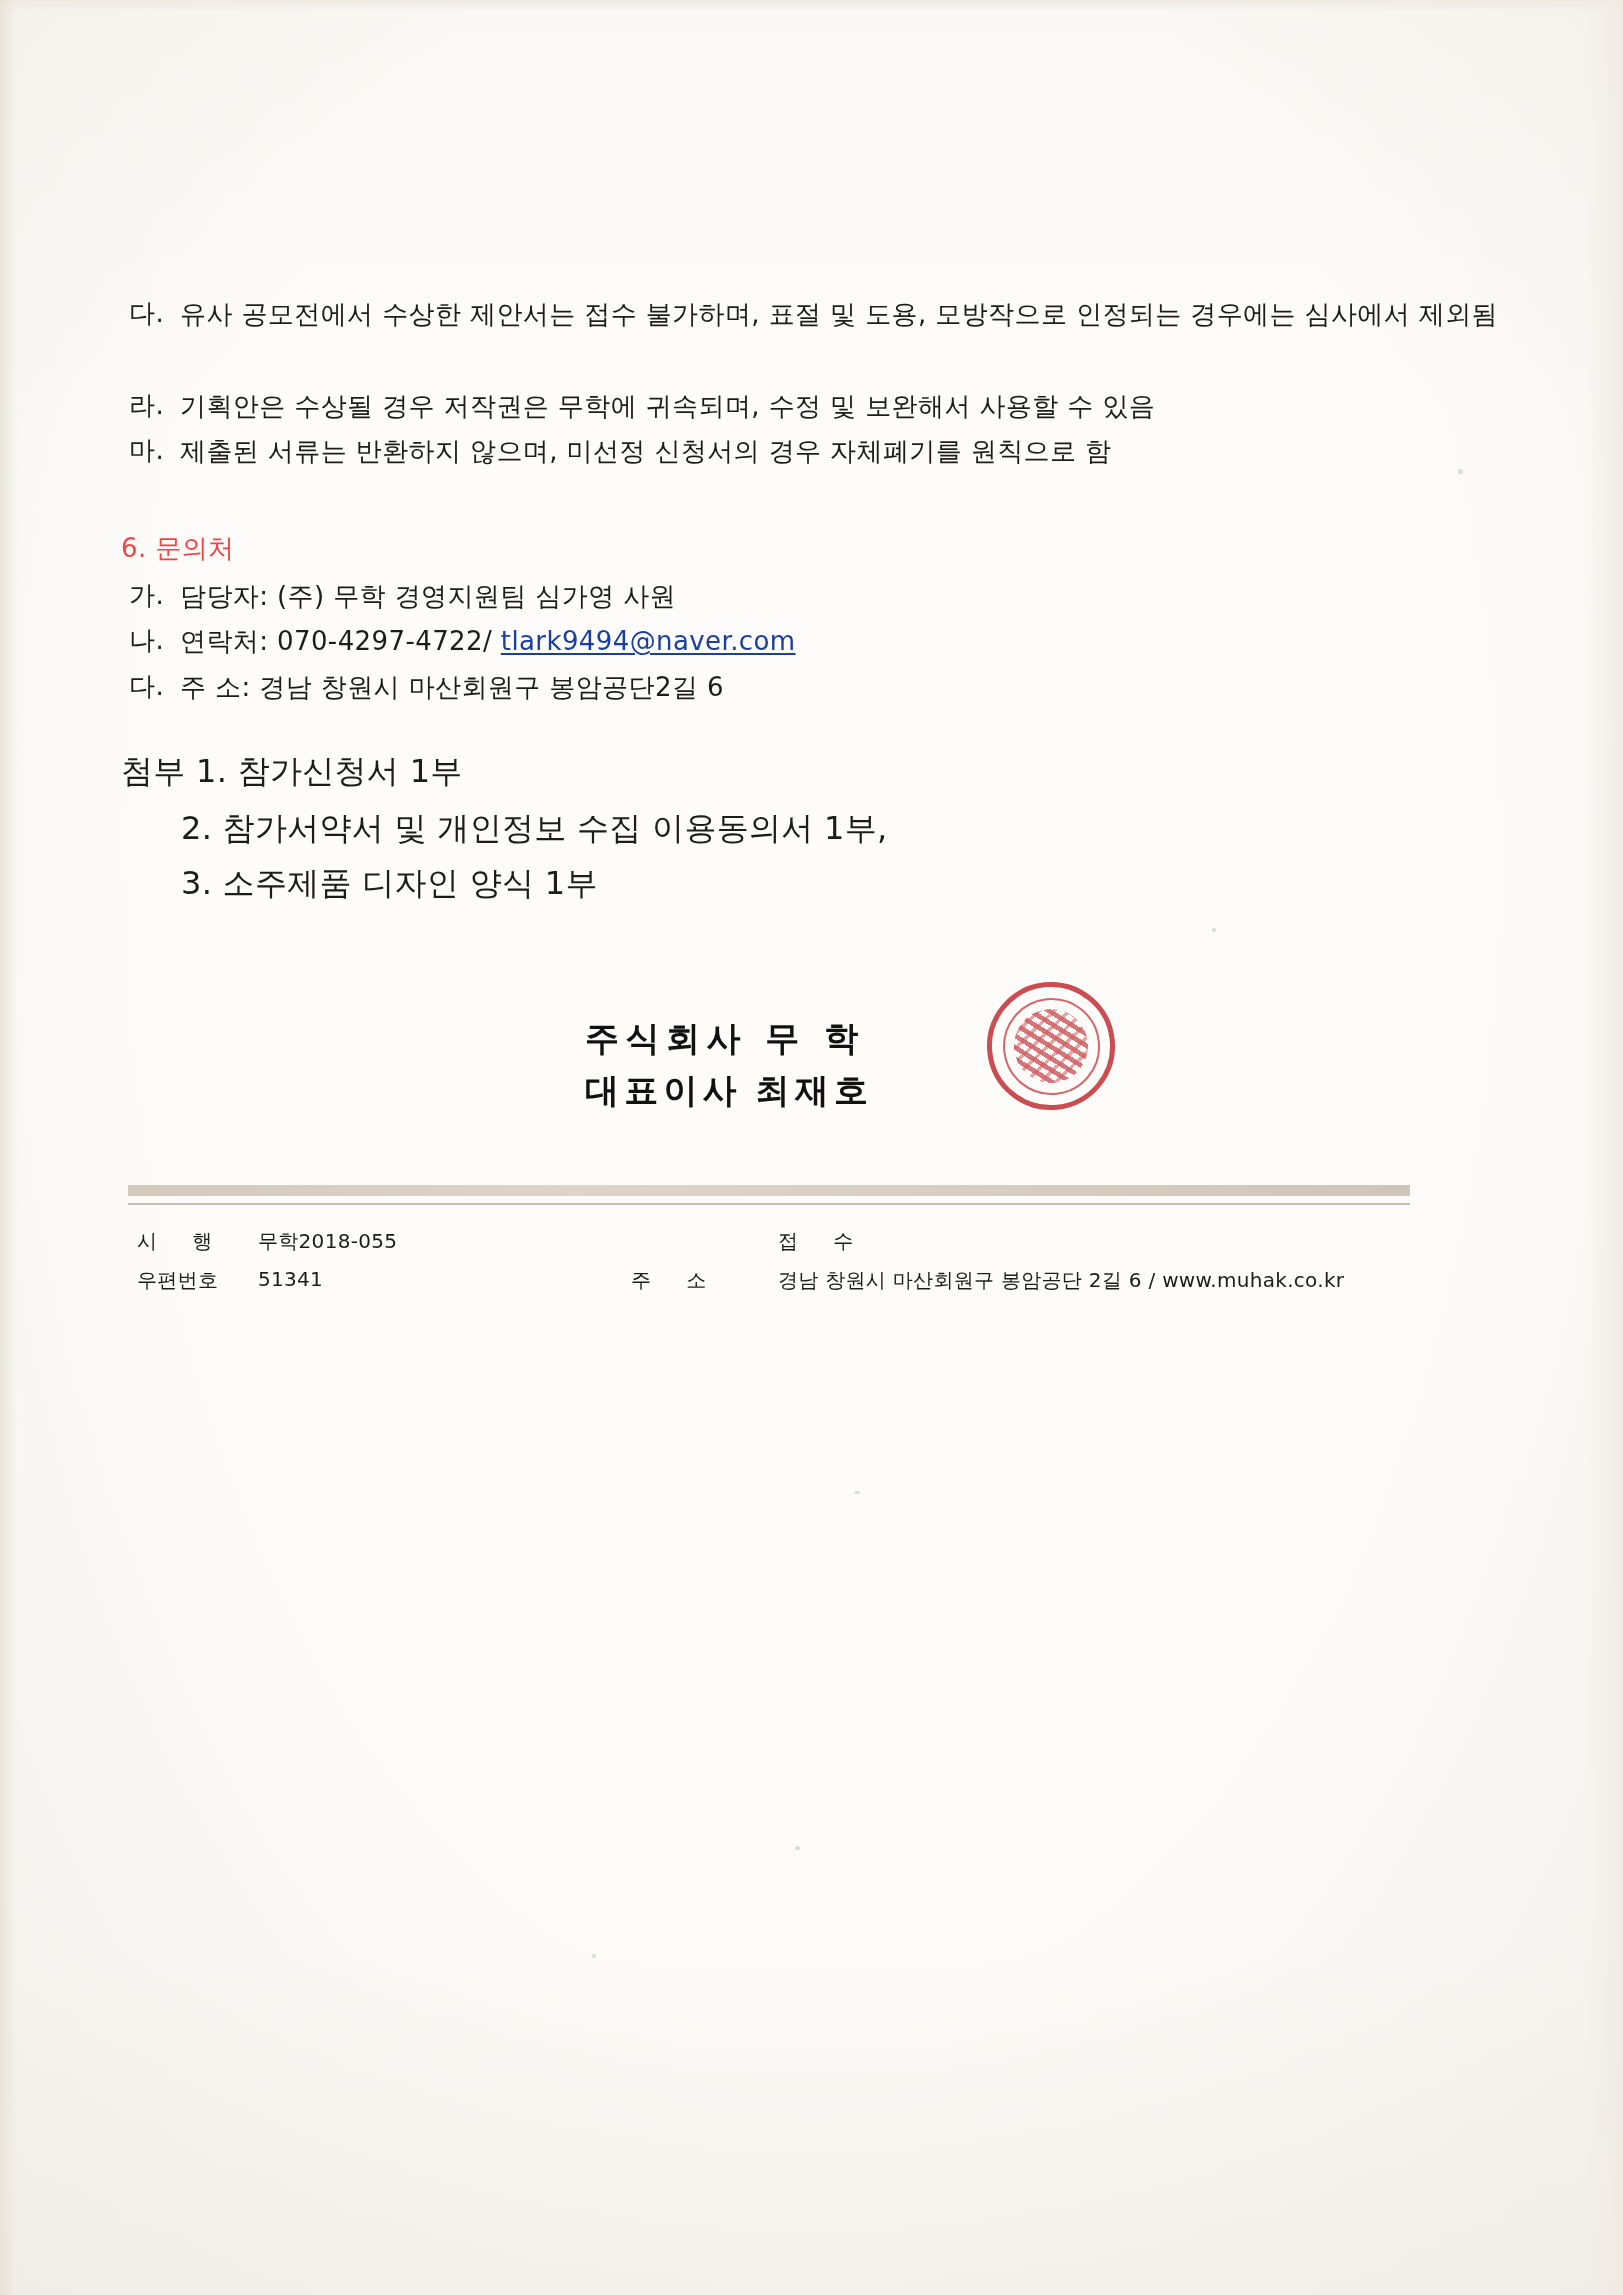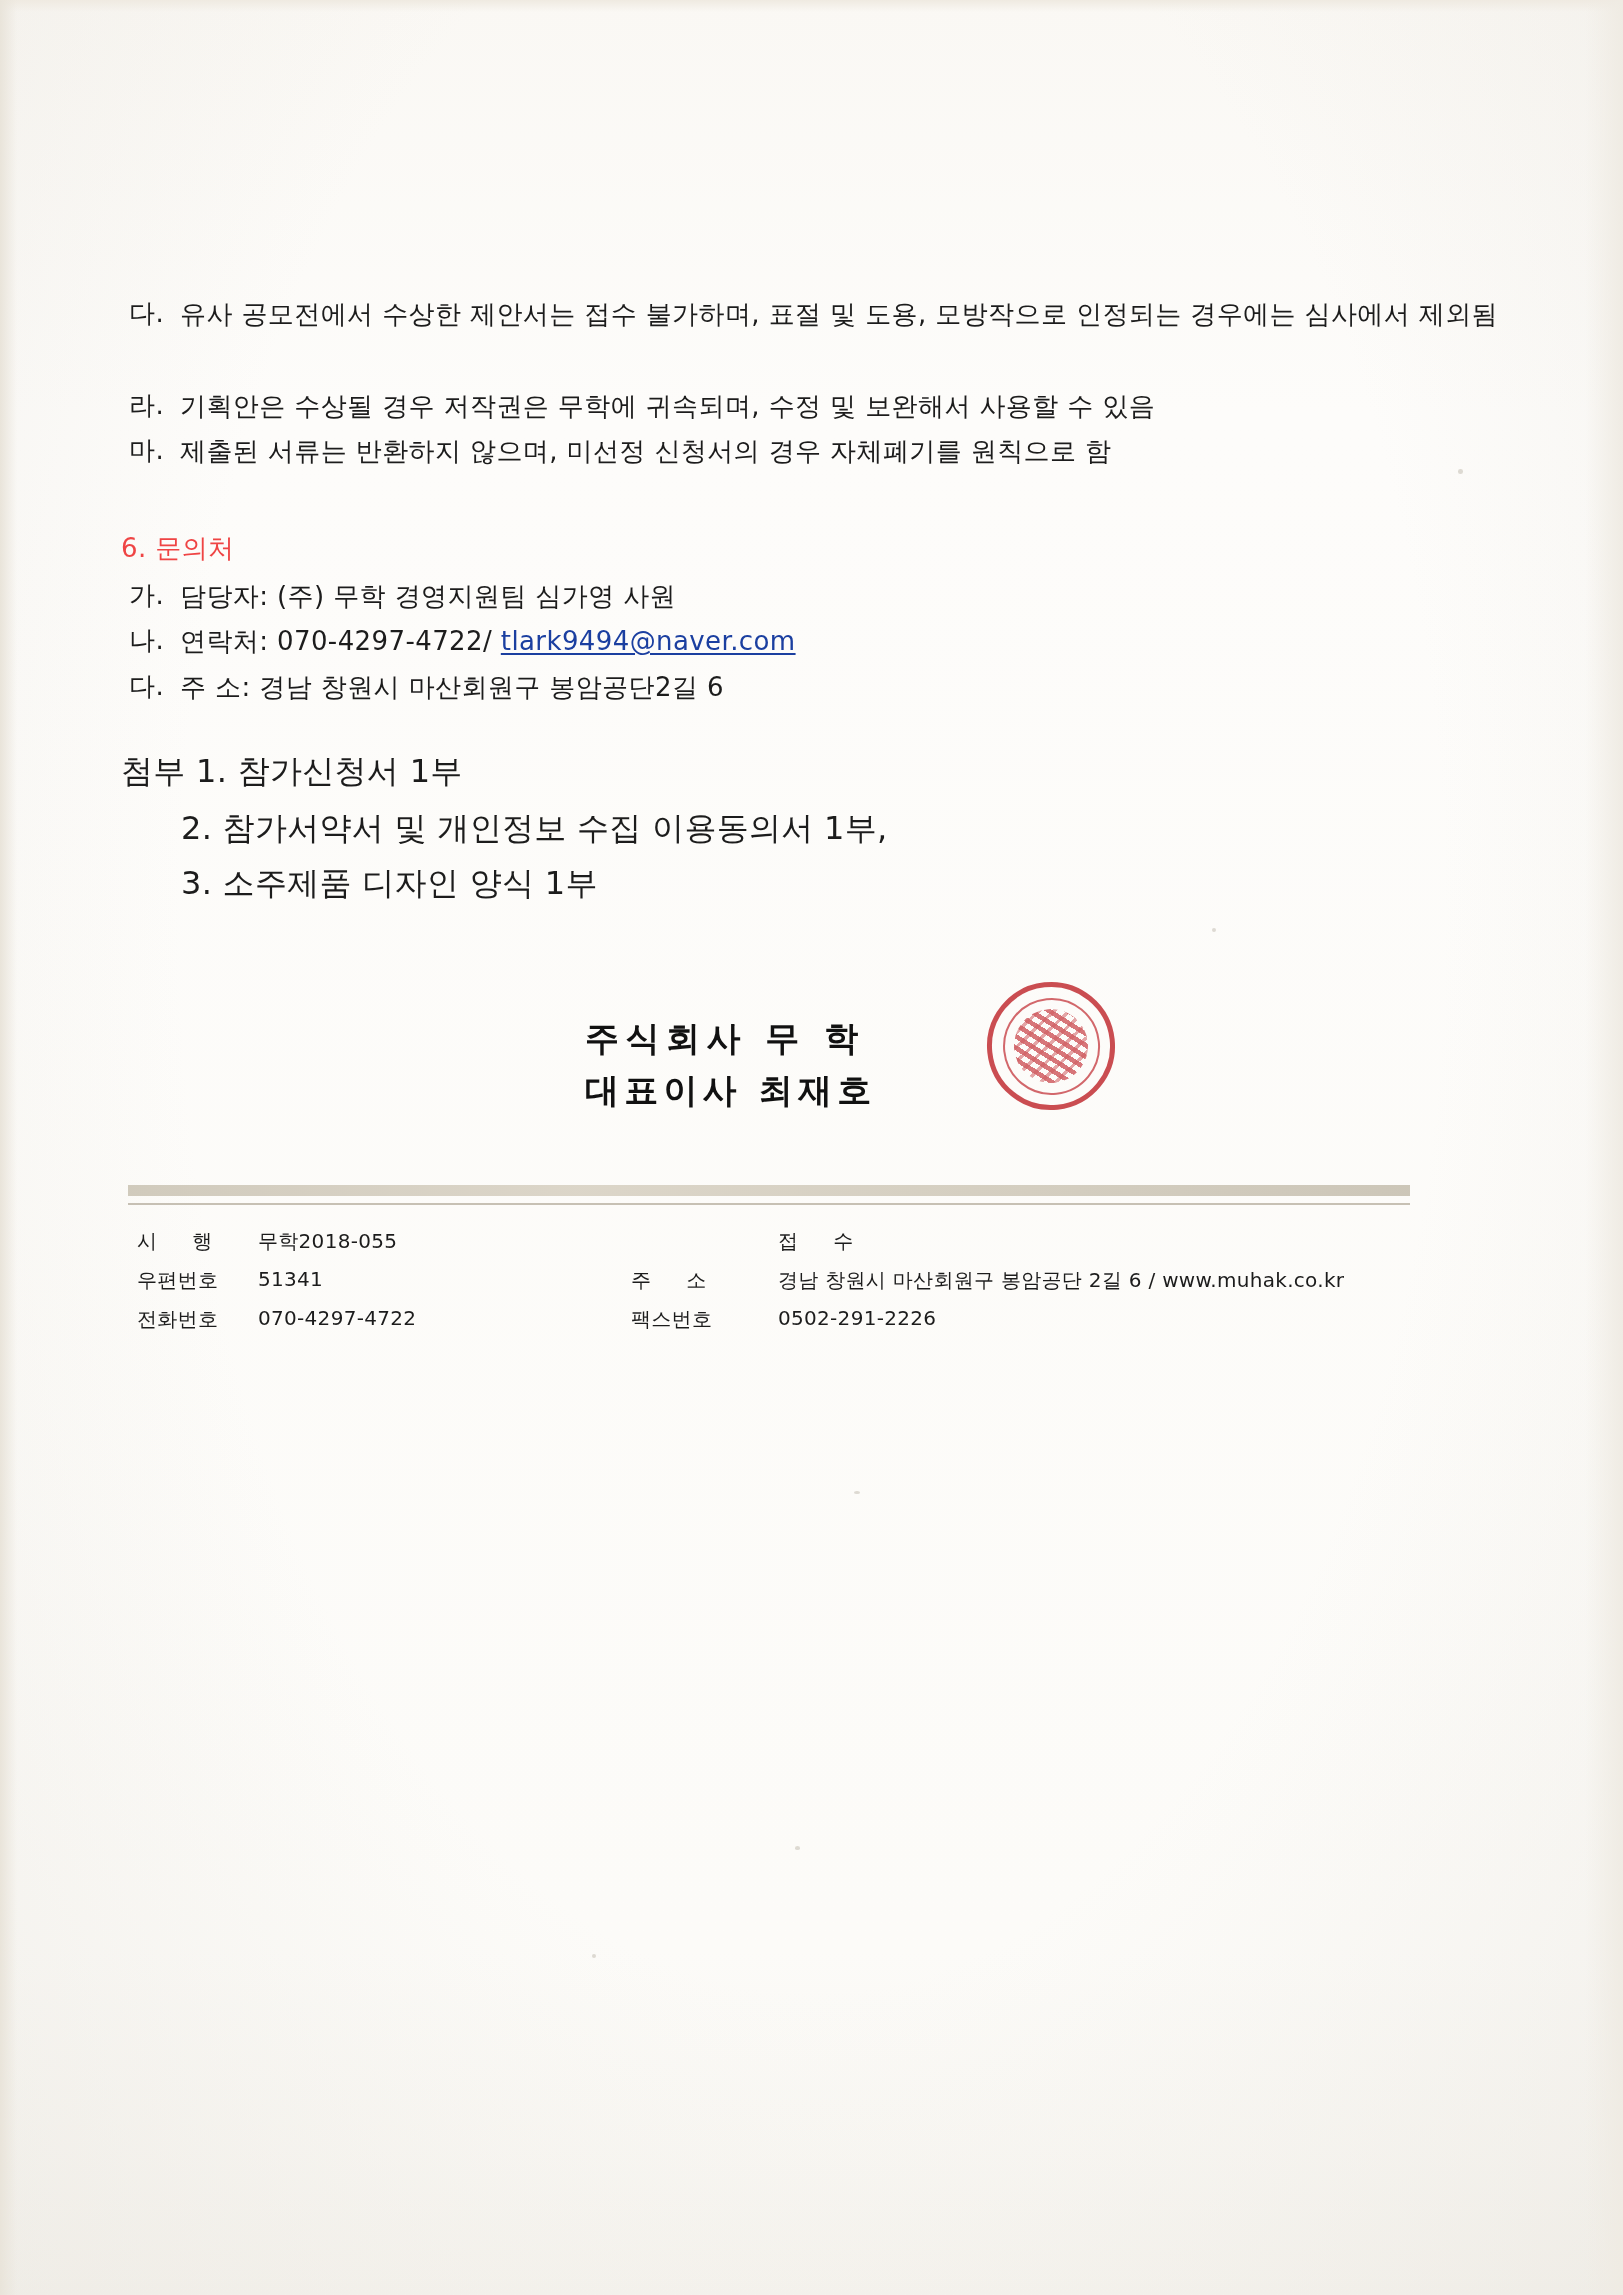--- a/index.html
+++ b/index.html
@@ -236,21 +236,21 @@
         <span>주   소:</span>
         <span>경남 창원시 마산회원구 봉암공단2길 6</span>
       </span>
     </div>
 
     <div class="body-text abs" style="left:121px; top:755px;">첨부 1. 참가신청서 1부</div>
     <div class="body-text abs" style="left:181px; top:812px;">2. 참가서약서 및 개인정보 수집 이용동의서 1부,</div>
     <div class="body-text abs" style="left:181px; top:867px;">3. 소주제품 디자인 양식 1부</div>
 
     <div class="sig" style="left:585px; top:1016px;">주식회사  무    학</div>
-    <div class="sig sig-line2" style="left:585px; top:1068px;">대표이사  최재호</div>
+    <div class="sig sig-line2" style="left:585px; top:1068px;font-family:Liberation Serif, serif;">대표이사  최재호</div>
 
     <div class="seal" style="left:987px; top:982px;">
       <div class="seal-inner"></div>
       <div class="seal-arc"></div>
     </div>
 
     <div class="footer-rule" style="left:128px; top:1185px; width:1282px;"></div>
     <div class="footer-rule-thin" style="left:128px; top:1203px; width:1282px;"></div>
 
     <div class="footer" style="left:137px; top:1228px; width:1283px;">
@@ -263,24 +263,18 @@
         <span class="fcell" style="left:772px;"></span>
       </div>
 
       <div class="frow">
         <span class="fcell" style="left:0px;">우편번호</span>
         <span class="fcell" style="left:121px;">51341</span>
         <span class="fcell spaced3" style="left:494px;">주    소</span>
         <span class="fcell" style="left:641px;">경남 창원시 마산회원구 봉암공단 2길 6  /  www.muhak.co.kr</span>
       </div>
 
-      <div class="frow">
-        <span class="fcell" style="left:0px;">전화번호</span>
-        <span class="fcell" style="left:121px;">070-4297-4722</span>
-        <span class="fcell" style="left:494px;">팩스번호</span>
-        <span class="fcell" style="left:641px;">0502-291-2226</span>
-      </div>
 
     </div>
 
   </div>
 </div>
 
 
 </body></html>

